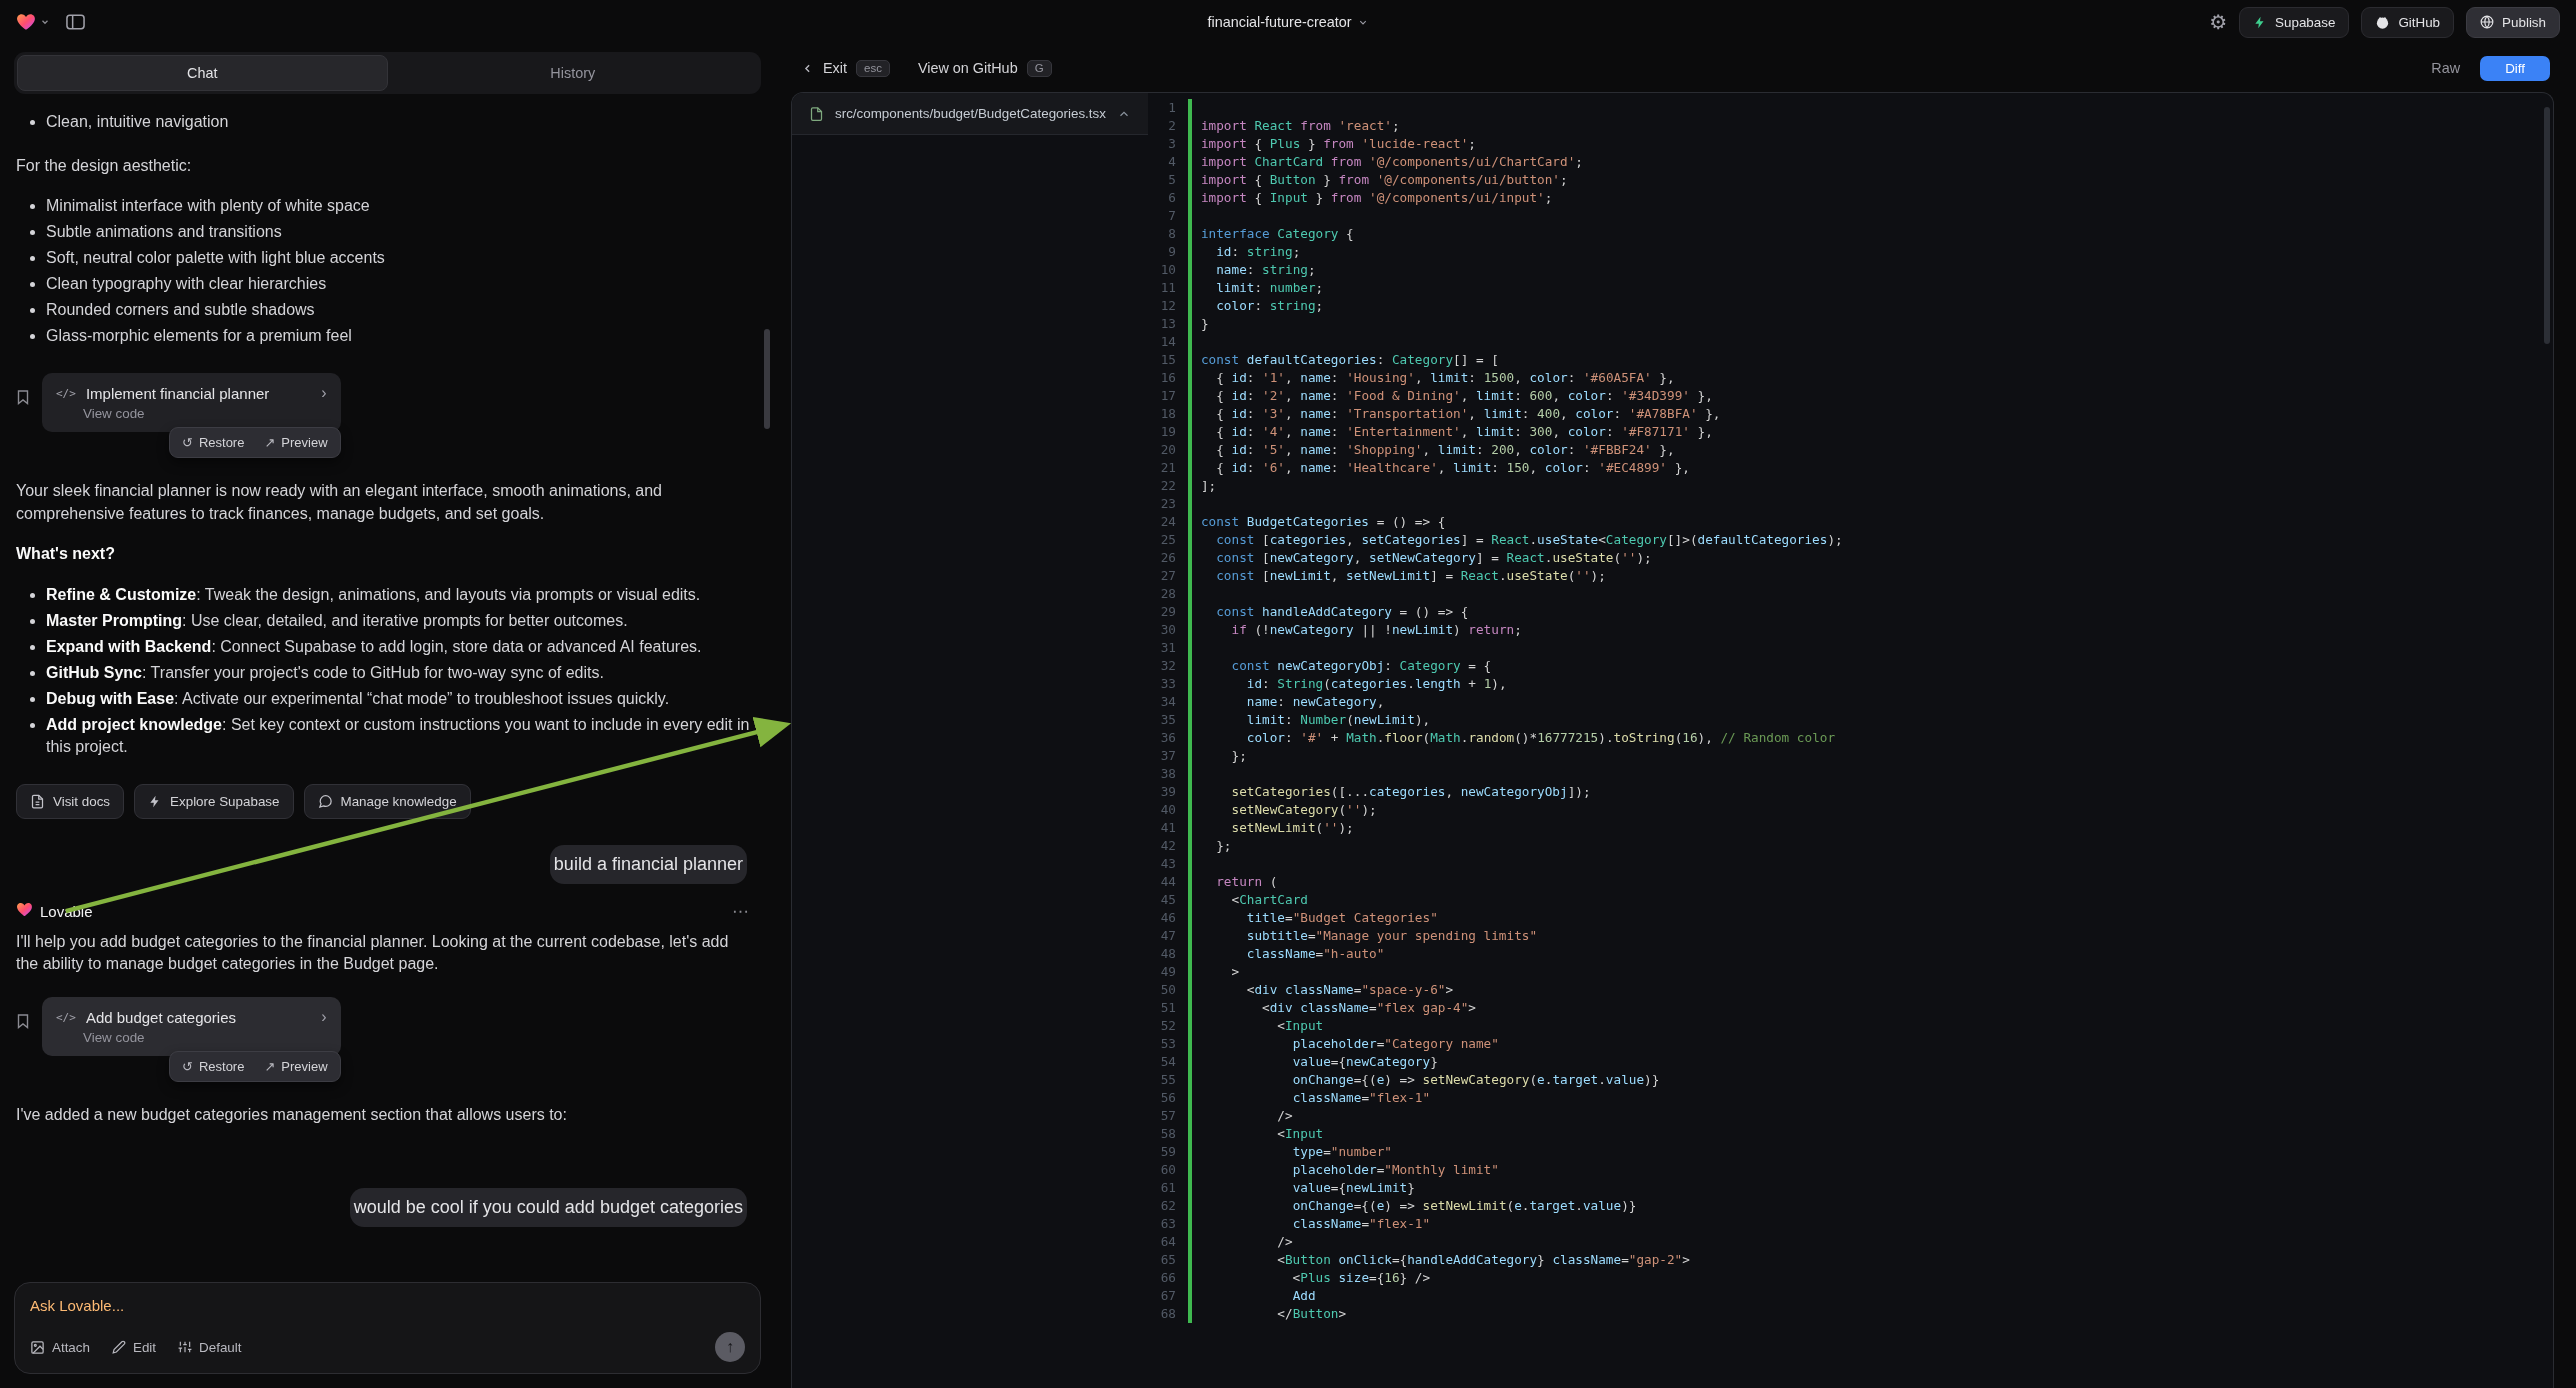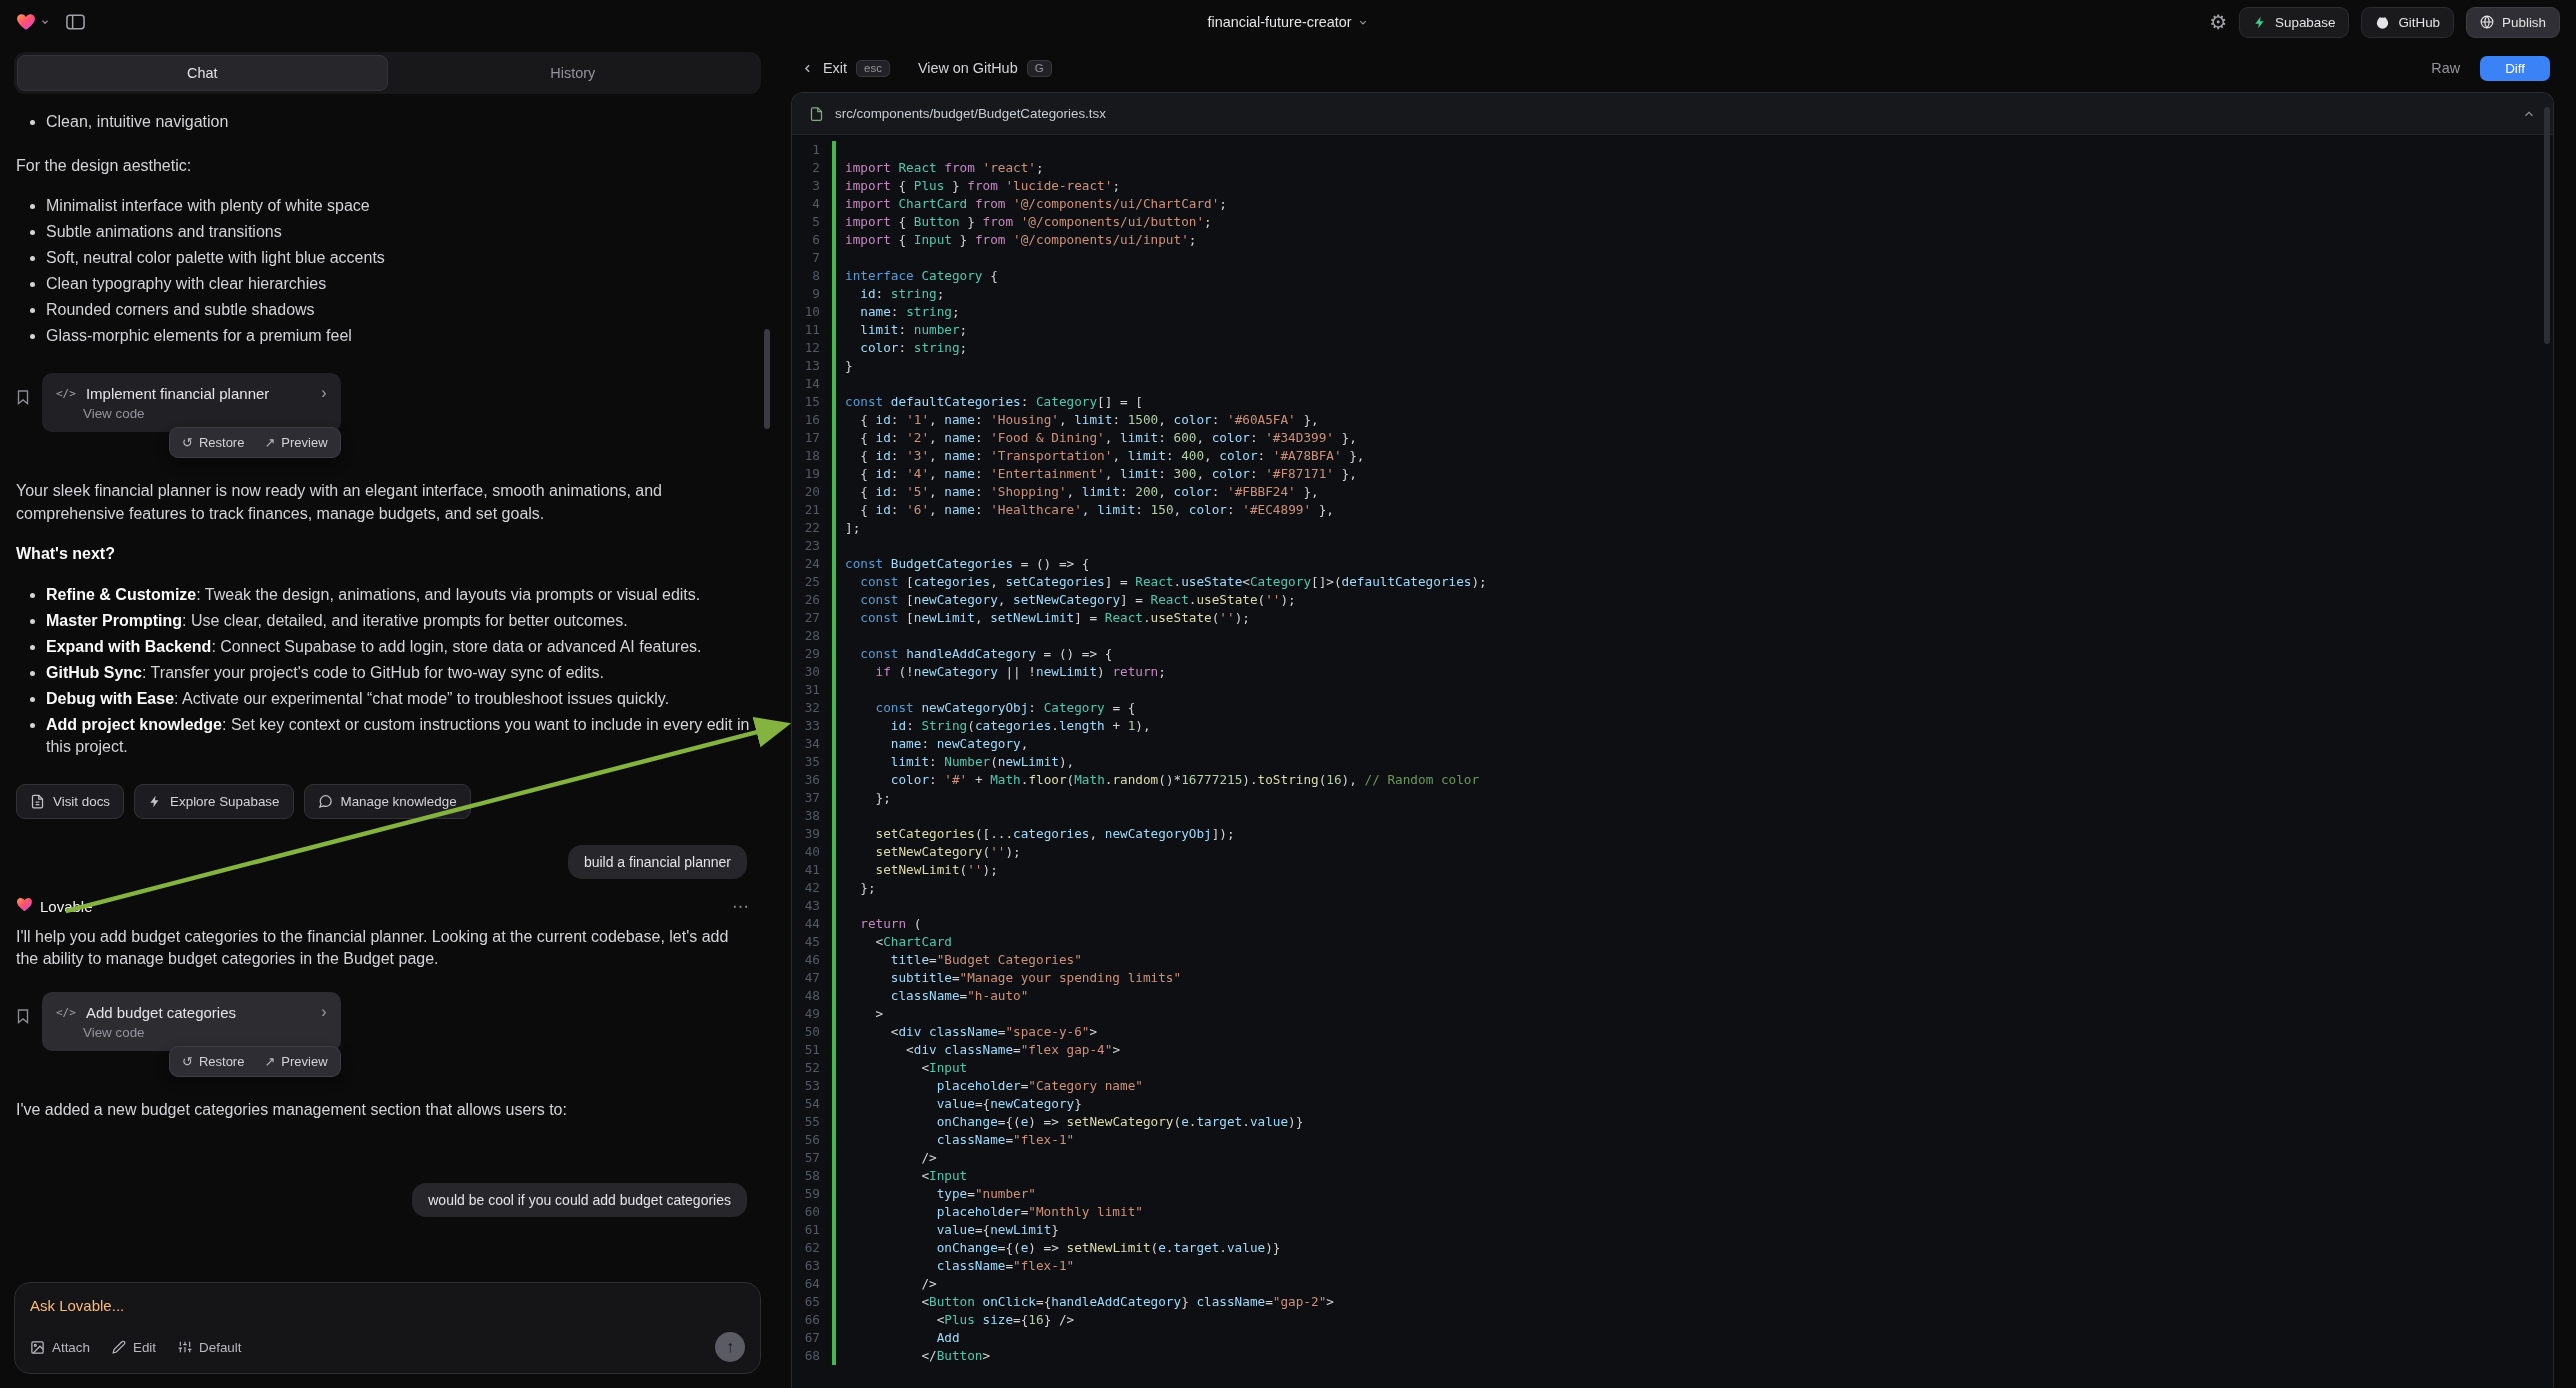--- a/index.html
+++ b/index.html
@@ -53,22 +53,22 @@
   .card-action{display:flex;align-items:center;gap:6px;padding:4px 9px;color:#d4d4d8;font-size:13px;
                border-radius:6px;cursor:pointer}
   .mini-ic{font-size:13px;color:#b8b8bf}
 
   .chip-row{display:flex;gap:10px;margin:13px 0}
   .chip{display:inline-flex;align-items:center;gap:8px;height:35px;padding:13px 13px;border-radius:9px;
         background:#1d1d21;border:1px solid #313137;color:#d4d4d8;font-size:13.4px;
         font-family:"Liberation Sans",sans-serif;cursor:pointer}
   .chip-ic{display:flex;color:#c2c2c9}
 
-  .bubble{align-self:flex-end;margin:13px 6px 0 auto;padding:9px 16px;background:#26262b;
-          border-radius:14px;color:#e4e4e7;font-size:14px}
+  .bubble{align-self:flex-end;margin:13px 6px 0 auto;padding:9px 4px;background:#26262b;
+          border-radius:14px;color:#e4e4e7;font-size:18px}
   .bubble.gap-lg{margin-top:52px}
 
   .ai-head{display:flex;align-items:center;gap:7px;margin:17px 0 0;font-weight:normal;color:#f4f4f5;font-size:15px}
   .dots{margin-left:auto;color:#8b8b92;font-size:17px;cursor:pointer;margin-right:4px}
 
   .chat-scrollbar{position:absolute;right:5px;top:285px;width:6px;height:100px;border-radius:3px;background:#3a3a40}
 
   
   .composer{margin:8px 14px 14px;flex:none;background:#151517;border:1px solid #2d2d32;border-radius:16px;
             padding:14px 15px 11px;display:flex;flex-direction:column;height:92px}
@@ -82,21 +82,21 @@
   .code-panel{flex:1;min-width:0;display:flex;flex-direction:column}
   .code-toolbar{height:48px;flex:none;display:flex;align-items:center;gap:28px;padding:0 26px;
                 color:#d4d4d8;font-size:14.4px}
   .ct-item{display:inline-flex;align-items:center;gap:9px;cursor:pointer}
   .kbd{background:#222226;border:1px solid #36363c;border-radius:5px;padding:1px 7px 2px;font-size:11.5px;color:#94949d}
   .ct-right{margin-left:auto;display:flex;align-items:center;gap:20px}
   .raw{color:#94949d;cursor:pointer}
   .diff{background:var(--accent-blue,#3b82f6);color:#fff;padding:5px 25px;border-radius:7px;font-size:13.4px;cursor:pointer}
 
   .code-card{flex:1;margin:0 22px 0 16px;border:1px solid #2a2c32;border-bottom:none;
-             border-radius:12px 12px 0 0;background:#0e0f13;display:flex;flex-direction:column;
+             border-radius:12px 12px 0 0;background:#0e0f13;display:flex;
              overflow:hidden;position:relative}
   .file-header{height:42px;flex:none;display:flex;align-items:center;gap:11px;padding:0 17px;
                background:#17181c;border-bottom:1px solid #25272d;color:#c6ccd4;font-size:13.4px}
   .fh-chev{margin-left:auto;color:#8b949e;display:flex;cursor:pointer}
 
   .code-area{flex:1;overflow:hidden;padding-top:6px;font-family:"DejaVu Sans Mono",monospace;
              font-size:12.7px;line-height:18px;position:relative}
   .code-row{display:flex;height:18px}
   .ln{width:40px;flex:none;text-align:right;padding-right:12px;color:#525a66}
   .diffbar{width:4px;flex:none;background:var(--diff-green,#3fb950)}

